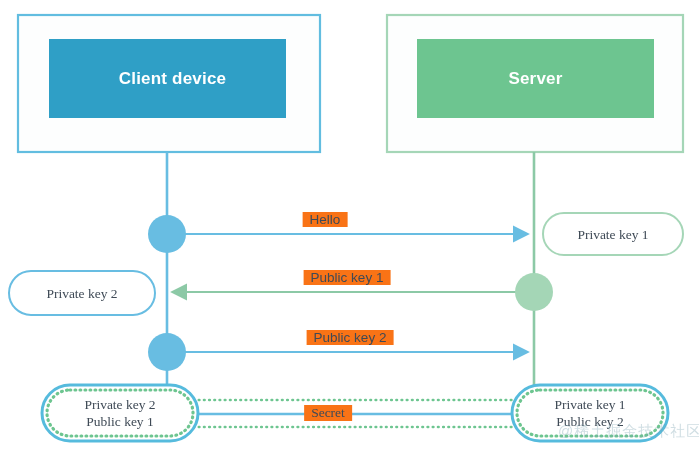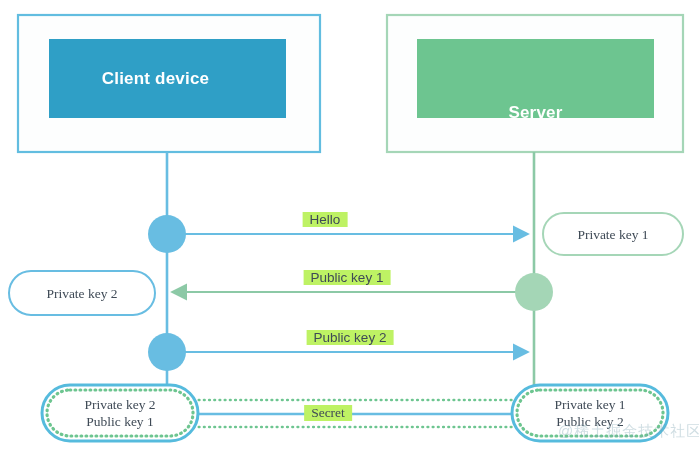--- a/index.html
+++ b/index.html
@@ -42,21 +42,21 @@
   .pill-text {
     color: #3f4a56;
     font-size: 13.5px;
     line-height: 17px;
     font-family: Liberation Serif, serif;
   }
   .edge-label {
     position: absolute;
     color: #3f4a56;
     font-size: 13.5px;
-    background: #bef264;
+    background: #f97316;
     padding: 0 7px;
     white-space: nowrap;
     pointer-events: none;
   }
   .watermark {
     position: absolute;
     font-size: 15px;
     color: rgba(120,160,175,0.35);
     white-space: nowrap;
     letter-spacing: 1px;
@@ -108,22 +108,22 @@
     <rect x="47" y="390" width="146" height="46" rx="23" ry="23" fill="none" stroke="#6dc590" stroke-width="3.2" stroke-linecap="round" stroke-dasharray="0.8 4.2"></rect>
 
     <rect x="512" y="385" width="156" height="56" rx="28" ry="28" fill="#ffffff" stroke="#56bbdd" stroke-width="3"></rect>
     <rect x="517" y="390" width="146" height="46" rx="23" ry="23" fill="none" stroke="#6dc590" stroke-width="3.2" stroke-linecap="round" stroke-dasharray="0.8 4.2"></rect>
 
     <circle cx="167" cy="234" r="19" fill="#68bde2"></circle>
     <circle cx="534" cy="292" r="19" fill="#a4d6b6"></circle>
     <circle cx="167" cy="352" r="19" fill="#68bde2"></circle>
   </svg>
 
-  <div class="node-label endpoint-title" style="left:37px; top:39px; width:237px; height:79px;">Client device</div>
-  <div class="node-label endpoint-title" style="left:417px; top:39px; width:237px; height:79px;margin-top:34px;">Server</div>
+  <div class="node-label endpoint-title" style="left:54px; top:39px; width:237px; height:79px;">Client device</div>
+  <div class="node-label endpoint-title" style="left:417px; top:39px; width:237px; height:79px;">Server</div>
 
   <div class="node-label" style="left:543px; top:213px; width:140px; height:42px;">
     <span class="pill-text">Private key 1</span>
   </div>
 
   <div class="node-label" style="left:9px; top:271px; width:146px; height:44px;">
     <span class="pill-text">Private key 2</span>
   </div>
 
   <div class="node-label" style="left:42px; top:385px; width:156px; height:56px; flex-direction:column;">

